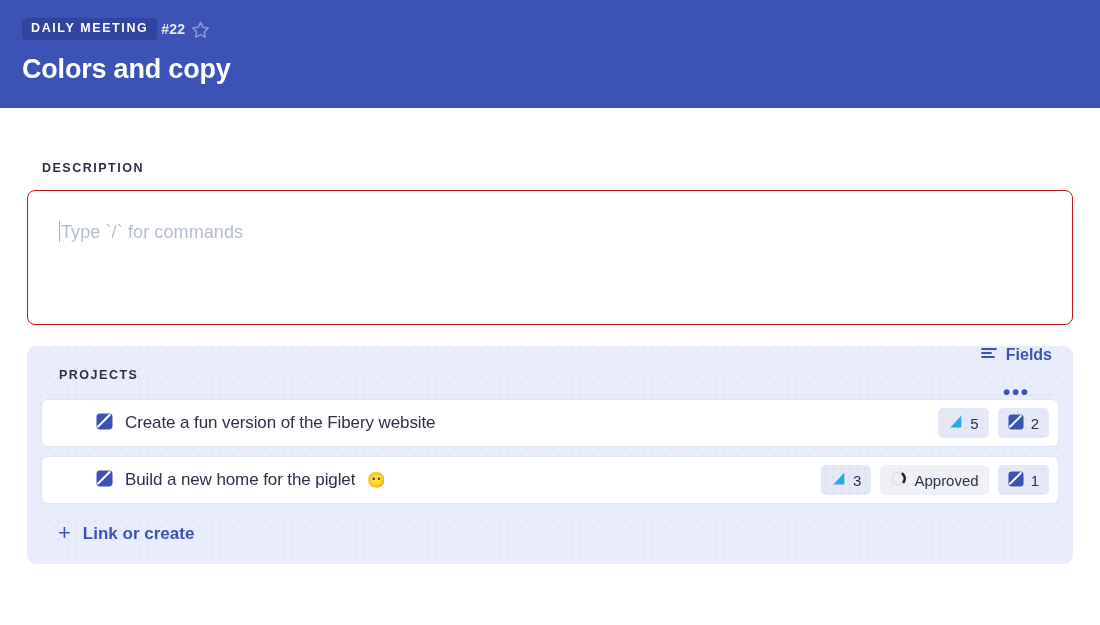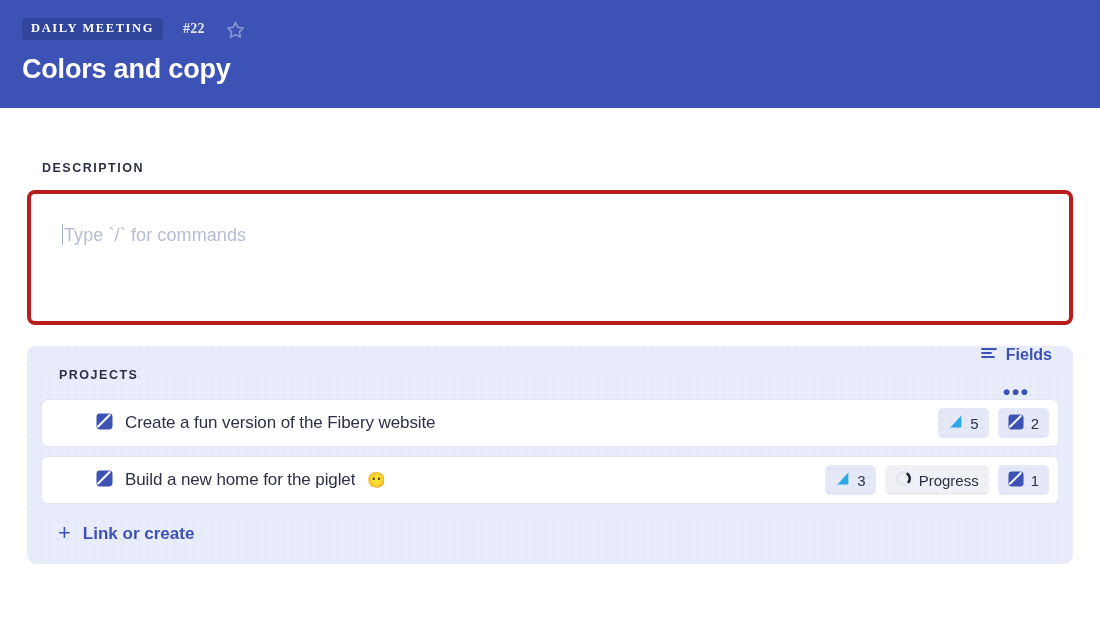--- a/index.html
+++ b/index.html
@@ -13,23 +13,22 @@
   
   .header {
     position: relative;
     width: 1100px; height: 108px;
     background: #3d52b5;
     padding: 18px 0 0 22px;
   }
   .header-top {
     display: flex;
     align-items: center;
-    gap: 20px;
+    gap: 4px;
     height: 22px;
-    font-family: Liberation Serif, serif;
   }
   .type-badge {
     background: #31459f;
     color: #ffffff;
     font-size: 12.5px;
     font-weight: 700;
     letter-spacing: 1.6px;
     padding: 4px 9px 5px 9px;
     border-radius: 4px;
     line-height: 1;
@@ -64,21 +63,21 @@
     font-weight: 700;
     letter-spacing: 1.5px;
     color: #2b3245;
     margin-top: 53px;
     margin-left: 15px;
   }
 
   .description-box {
     margin-top: 15px;
     height: 135px;
-    border: 4px solid #b91c1c;
+    border: 1px solid #b91c1c;
     border-radius: 8px;
     background: #fff;
     padding: 30px 0 0 31px;
     position: relative;
   }
   .caret {
     display: inline-block;
     width: 1px; height: 21px;
     background: #a9b1ca;
     vertical-align: -4px;
@@ -272,21 +271,21 @@
           </span>
           <span class="badge-val">3</span>
         </div>
         <div class="badge gray">
           <span>
             <svg width="17" height="17" viewBox="0 0 20 20">
               <circle cx="10" cy="10" r="7.3" fill="none" stroke="#e4e6ec" stroke-width="3.2"></circle>
               <circle cx="10" cy="10" r="7.3" fill="none" stroke="#1e2535" stroke-width="3.2" stroke-dasharray="10 35.9" stroke-dashoffset="0" transform="rotate(-48 10 10)" stroke-linecap="round"></circle>
             </svg>
           </span>
-          <span class="badge-val">Progress</span>
+          <span class="badge-val">Approved</span>
         </div>
         <div class="badge">
           <span>
             <svg width="16" height="16" viewBox="0 0 17 17">
               <rect x="0.5" y="0.5" width="16" height="16" rx="3.4" fill="#3d52b5"></rect>
               <path d="M13.6 2.1 L2.1 13.6" stroke="#ffffff" stroke-width="2.1" stroke-linecap="round"></path>
             </svg>
           </span>
           <span class="badge-val">1</span>
         </div>

